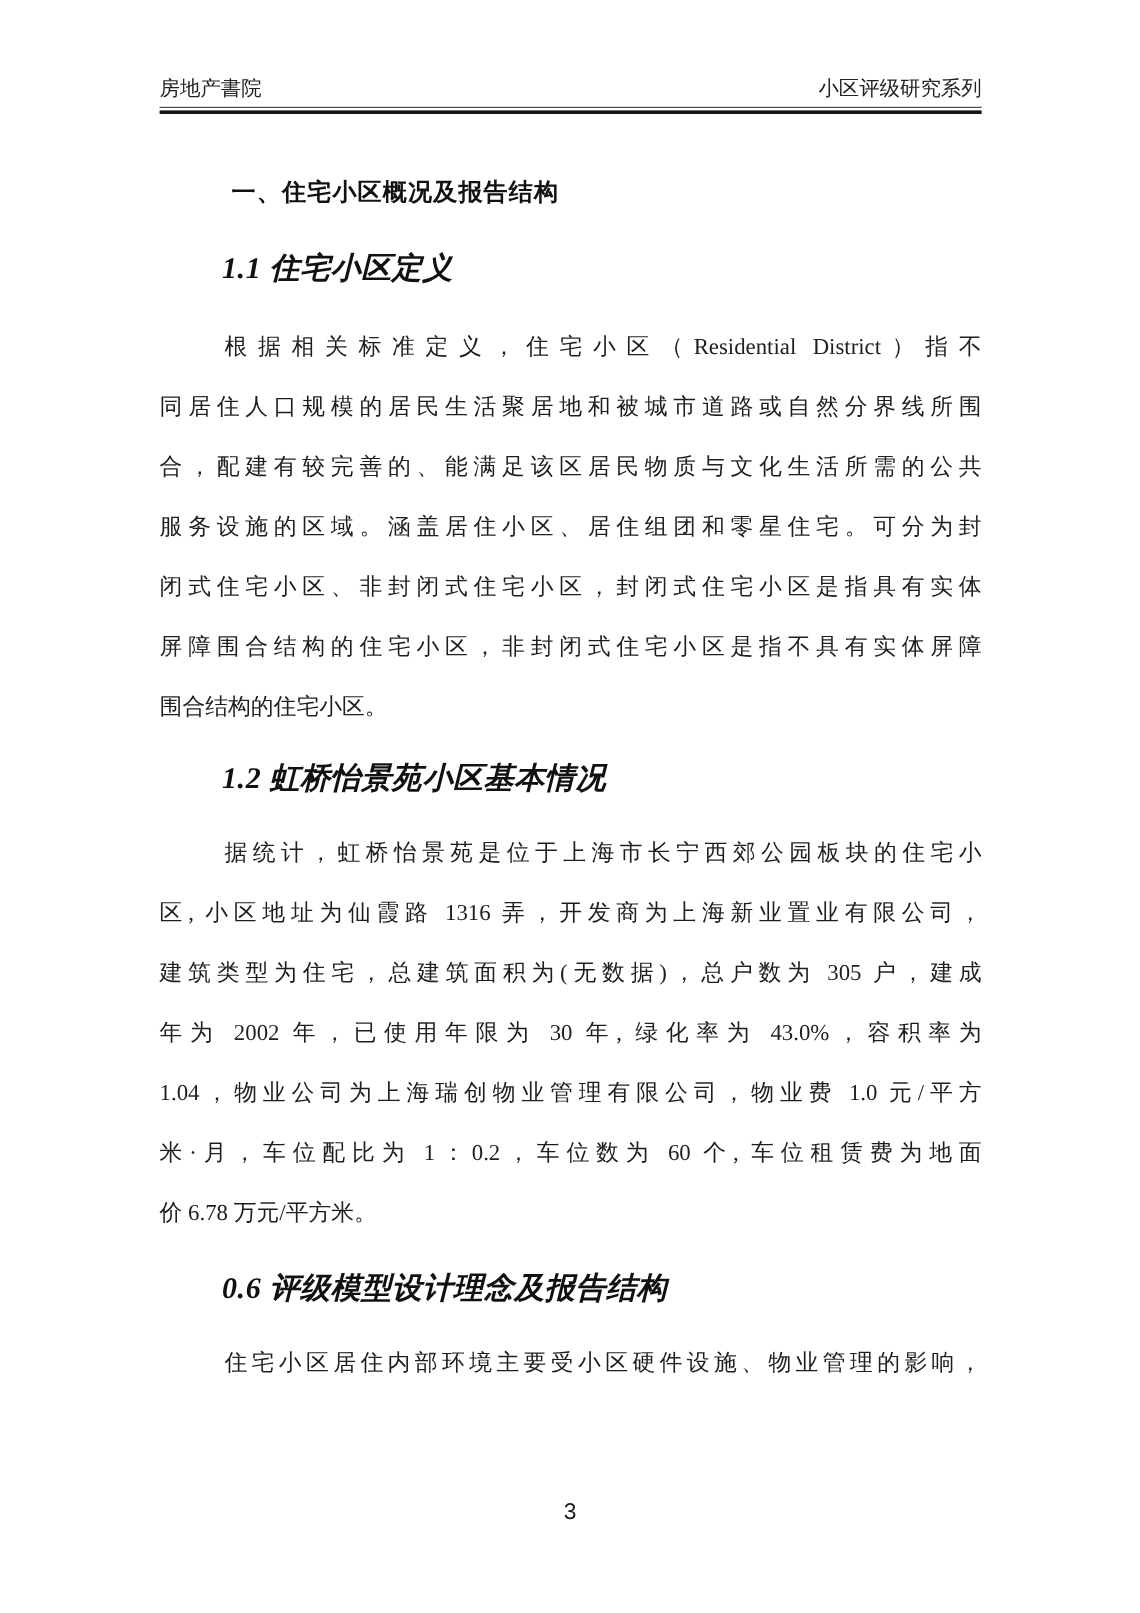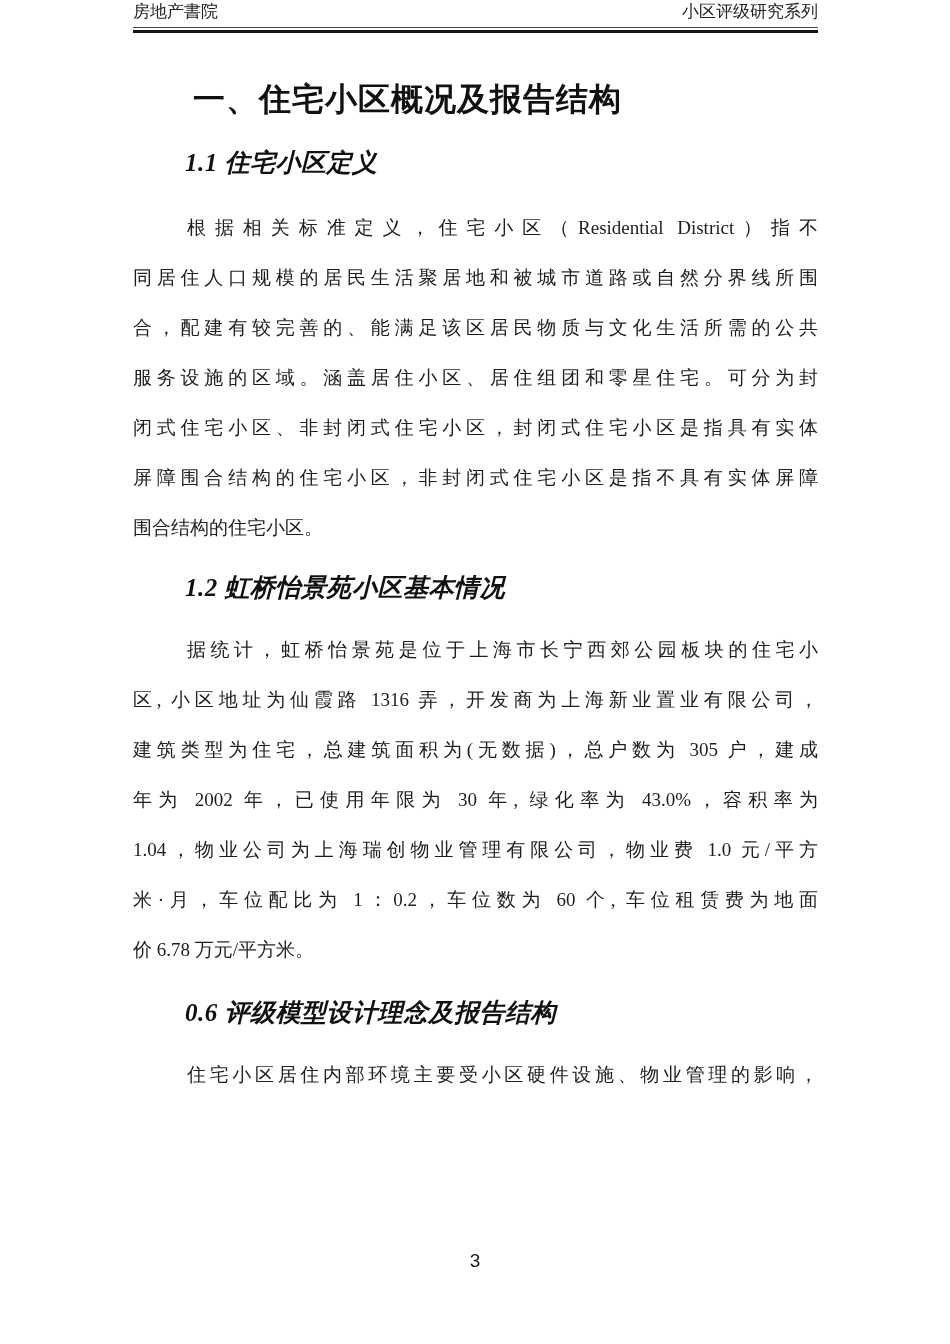--- a/index.html
+++ b/index.html
@@ -13,34 +13,35 @@
     padding: 0 132px 0 133px;
     font-family: "Liberation Serif", "DejaVu Serif", serif;
     color: #1c1c1c;
     overflow: hidden;
   }
   
   .header-row {
     display: flex;
     justify-content: space-between;
     align-items: flex-end;
+    padding-top: 62px;
     padding-bottom: 4px;
     border-bottom: 1px solid #4a4a4a;
     font-family: "Liberation Sans", "DejaVu Sans", sans-serif;
     font-size: 17px;
     color: #222222;
   }
   .header-rule {
     height: 3px;
     background: #151515;
     margin-top: 2px;
   }
   
   h1.doc-title {
-    font-size: 32px;
+    font-size: 20px;
     line-height: 36px;
     font-weight: bold;
     margin: 48px 0 0 60px;
     color: #111111;
     letter-spacing: 1px;
   }
   h2.sec-heading {
     font-size: 25px;
     line-height: 32px;
     font-weight: bold;

